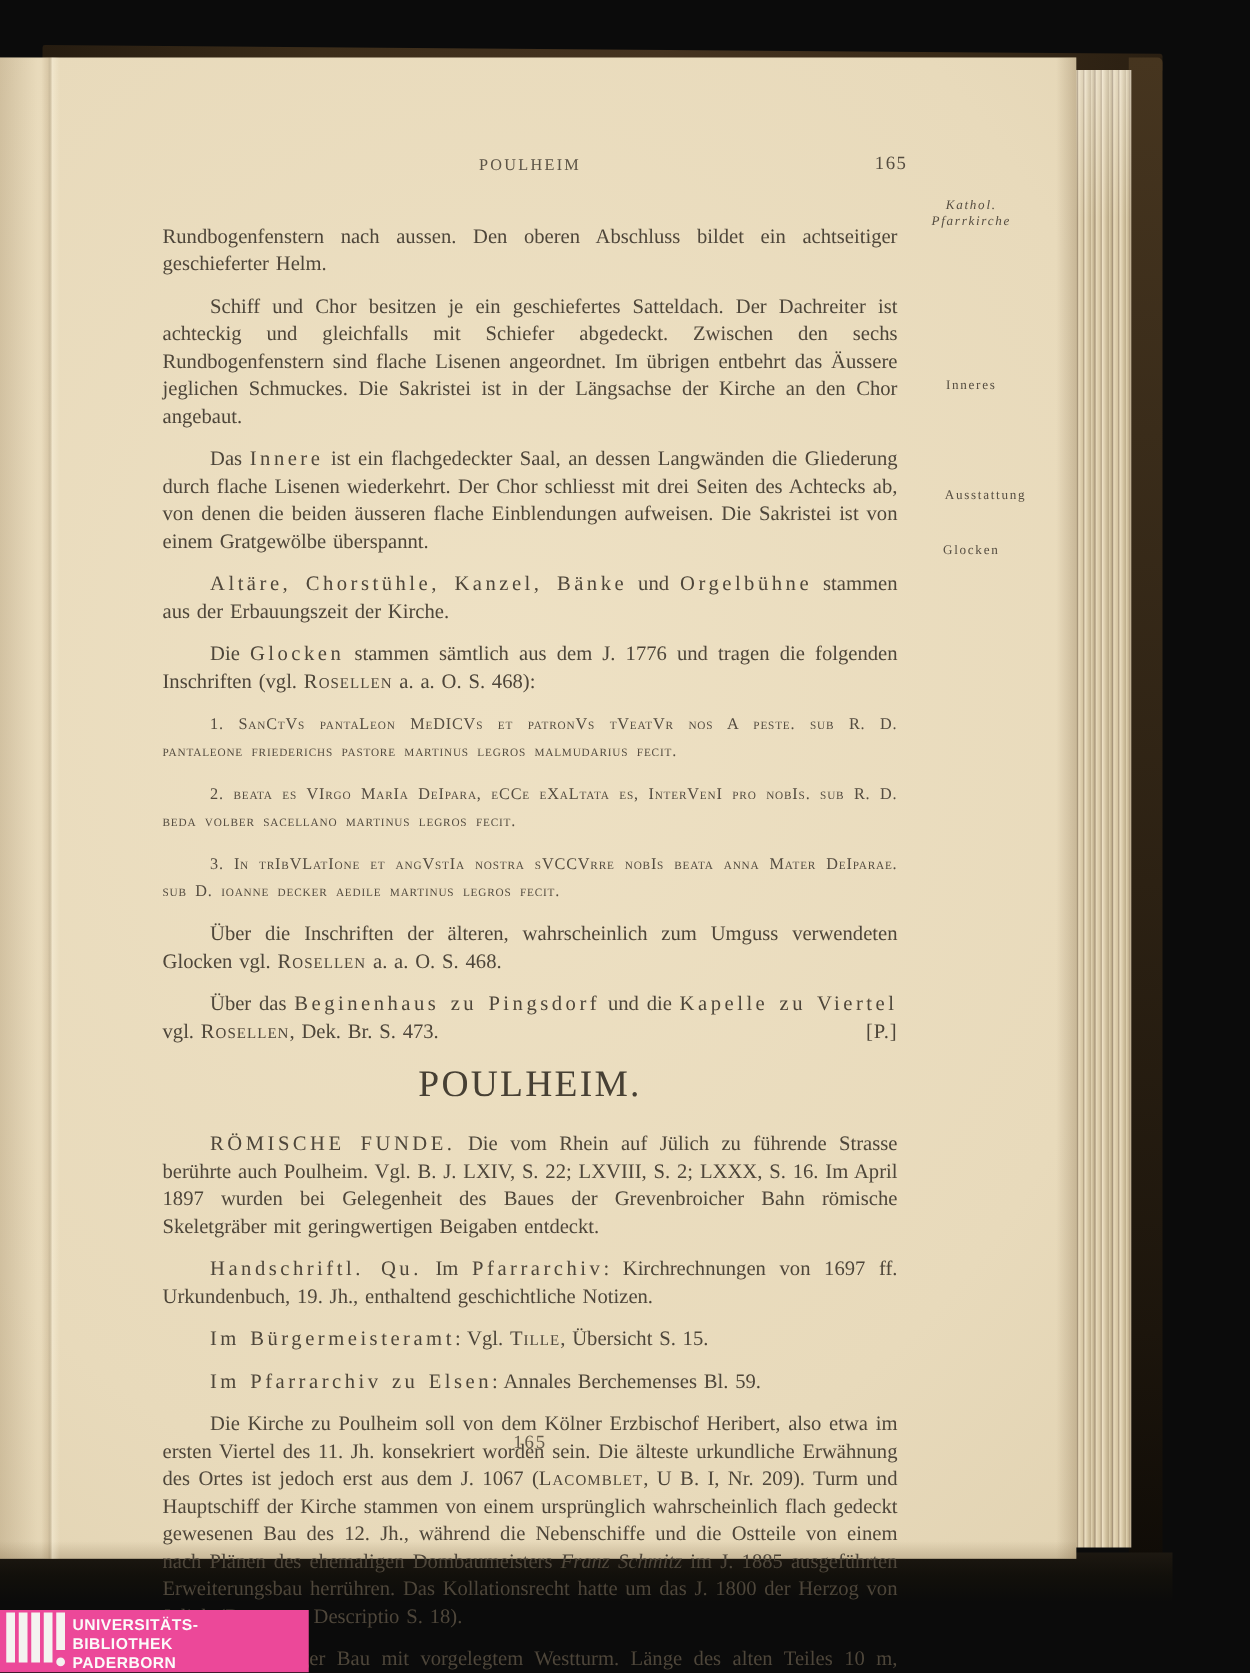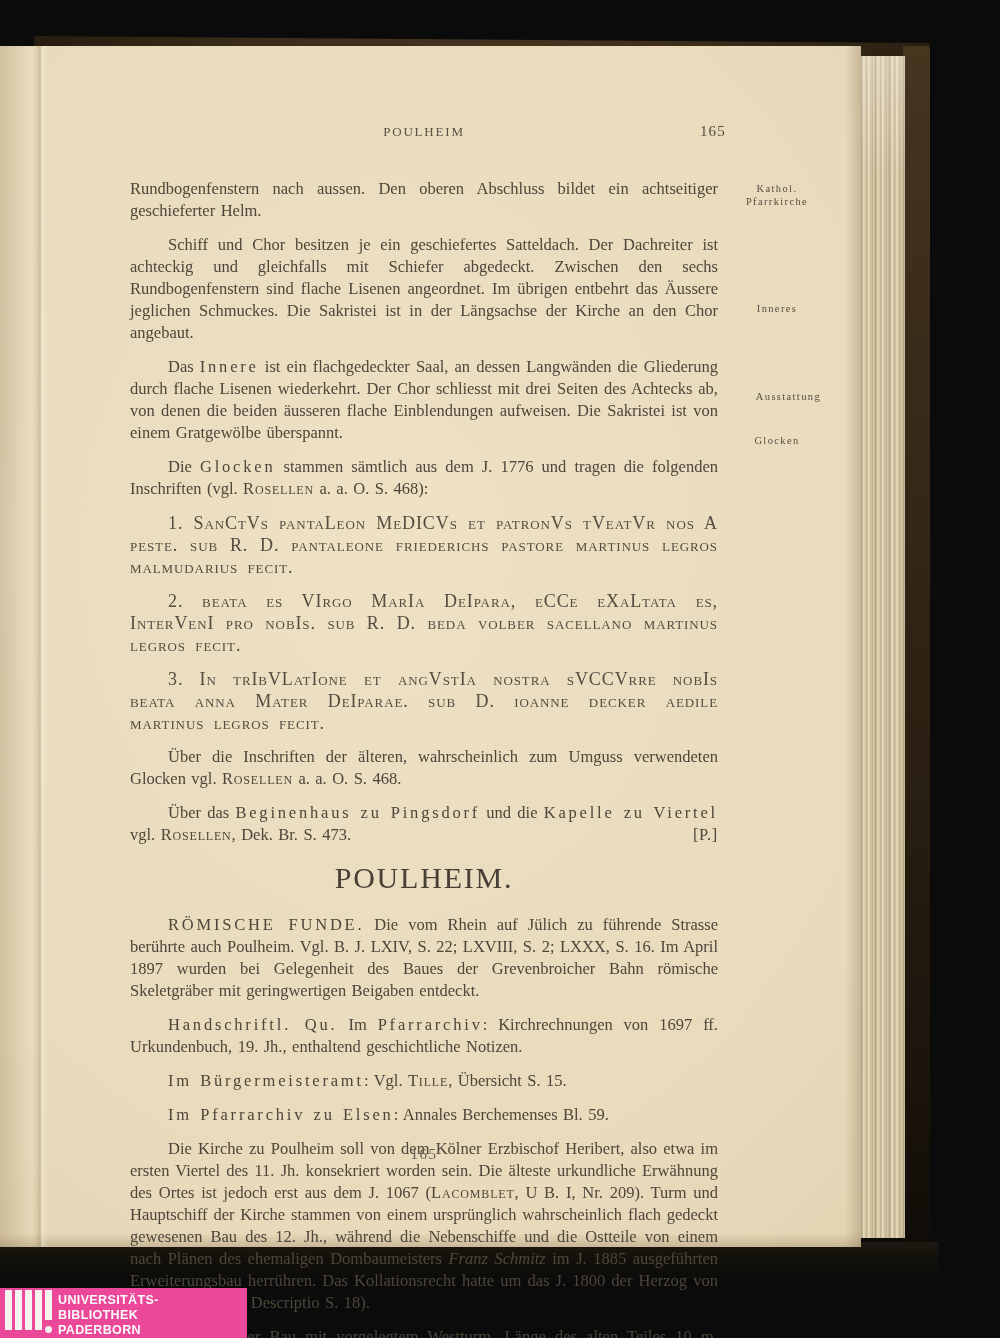--- a/index.html
+++ b/index.html
@@ -58,21 +58,21 @@
   }
   .body-col{
     position:absolute;left:118px;top:120px;width:612px;
     color:#4e463a;font-size:16.5px;line-height:22px;
   }
   p.para{
     margin:12px;text-align:justify;word-spacing:.08em;position:relative;
   }
   p.para.ind{text-indent:38px;}
   p.para.insc{
-    font-size:18px;font-variant:small-caps;letter-spacing:.05em;word-spacing:.22em;
+    font-size:13px;font-variant:small-caps;letter-spacing:.05em;word-spacing:.22em;
     color:#544c40;
   }
   .seg-plain{}
   .seg-sp{letter-spacing:.17em;}
   .seg-sc{font-variant:small-caps;letter-spacing:.05em;}
   .seg-it{font-style:italic;}
   .tail{position:absolute;right:0;bottom:0;letter-spacing:.04em;}
   .section-heading{
     text-align:center;text-indent:0;
     font-size:30px;letter-spacing:.06em;color:#474034;
@@ -122,40 +122,41 @@
   <div class="header-row">
     <span class="running-title">POULHEIM</span>
     <span class="page-num-top">165</span>
   </div>
 
   <div class="body-col" id="body-col">
     <div id="top-paragraphs">
         <p class="para"><span class="seg-plain">Rundbogenfenstern nach aussen.  Den oberen Abschluss bildet ein achtseitiger geschieferter Helm.</span></p>
         <p class="para ind"><span class="seg-plain">Schiff und Chor besitzen je ein geschiefertes Satteldach.  Der Dachreiter ist achteckig und gleichfalls mit Schiefer abgedeckt.  Zwischen den sechs Rundbogenfenstern sind flache Lisenen angeordnet.  Im übrigen entbehrt das Äussere jeglichen Schmuckes.  Die Sakristei ist in der Längsachse der Kirche an den Chor angebaut.</span></p>
         <p class="para ind"><span class="seg-plain">Das </span><span class="seg-sp">Innere</span><span class="seg-plain"> ist ein flachgedeckter Saal, an dessen Langwänden die Gliederung durch flache Lisenen wiederkehrt.  Der Chor schliesst mit drei Seiten des Achtecks ab, von denen die beiden äusseren flache Einblendungen aufweisen.  Die Sakristei ist von einem Gratgewölbe überspannt.</span></p>
+        <p class="para ind"><span class="seg-sp">Altäre, Chorstühle, Kanzel, Bänke</span><span class="seg-plain"> und </span><span class="seg-sp">Orgelbühne</span><span class="seg-plain"> stammen aus der Erbauungszeit der Kirche.</span></p>
         <p class="para ind"><span class="seg-plain">Die </span><span class="seg-sp">Glocken</span><span class="seg-plain"> stammen sämtlich aus dem J. 1776 und tragen die folgenden Inschriften (vgl. </span><span class="seg-sc">Rosellen</span><span class="seg-plain"> a. a. O. S. 468):</span></p>
         <p class="para ind insc"><span class="seg-plain">1. SanCtVs pantaLeon MeDICVs et patronVs tVeatVr nos A peste.  sub R. D. pantaleone friederichs pastore martinus legros malmudarius fecit.</span></p>
         <p class="para ind insc"><span class="seg-plain">2. beata es VIrgo MarIa DeIpara, eCCe eXaLtata es, InterVenI pro nobIs.  sub R. D. beda volber sacellano martinus legros fecit.</span></p>
         <p class="para ind insc"><span class="seg-plain">3. In trIbVLatIone et angVstIa nostra sVCCVrre nobIs beata anna Mater DeIparae.  sub D. ioanne decker aedile martinus legros fecit.</span></p>
         <p class="para ind"><span class="seg-plain">Über die Inschriften der älteren, wahrscheinlich zum Umguss verwendeten Glocken vgl. </span><span class="seg-sc">Rosellen</span><span class="seg-plain"> a. a. O. S. 468.</span></p>
         <p class="para ind"><span class="seg-plain">Über das </span><span class="seg-sp">Beginenhaus zu Pingsdorf</span><span class="seg-plain"> und die </span><span class="seg-sp">Kapelle zu Viertel</span><span class="seg-plain"> vgl. </span><span class="seg-sc">Rosellen</span><span class="seg-plain">, Dek. Br. S. 473.</span><span class="tail">[P.]</span></p>
       </div>
     <div class="section-heading">POULHEIM.</div>
     <div id="bottom-paragraphs">
         <p class="para ind"><span class="seg-sp">RÖMISCHE FUNDE.</span><span class="seg-plain">  Die vom Rhein auf Jülich zu führende Strasse berührte auch Poulheim.  Vgl. B. J. LXIV, S. 22; LXVIII, S. 2; LXXX, S. 16.  Im April 1897 wurden bei Gelegenheit des Baues der Grevenbroicher Bahn römische Skeletgräber mit geringwertigen Beigaben entdeckt.</span></p>
         <p class="para ind"><span class="seg-sp">Handschriftl. Qu.</span><span class="seg-plain">  Im </span><span class="seg-sp">Pfarrarchiv</span><span class="seg-plain">:  Kirchrechnungen von 1697 ff.  Urkundenbuch, 19. Jh., enthaltend geschichtliche Notizen.</span></p>
         <p class="para ind"><span class="seg-sp">Im Bürgermeisteramt</span><span class="seg-plain">: Vgl. </span><span class="seg-sc">Tille</span><span class="seg-plain">, Übersicht S. 15.</span></p>
         <p class="para ind"><span class="seg-sp">Im Pfarrarchiv zu Elsen</span><span class="seg-plain">:  Annales Berchemenses Bl. 59.</span></p>
         <p class="para ind"><span class="seg-plain">Die Kirche zu Poulheim soll von dem Kölner Erzbischof Heribert, also etwa im ersten Viertel des 11. Jh. konsekriert worden sein.  Die älteste urkundliche Erwähnung des Ortes ist jedoch erst aus dem J. 1067 (</span><span class="seg-sc">Lacomblet</span><span class="seg-plain">, U B. I, Nr. 209).  Turm und Hauptschiff der Kirche stammen von einem ursprünglich wahrscheinlich flach gedeckt gewesenen Bau des 12. Jh., während die Nebenschiffe und die Ostteile von einem nach Plänen des ehemaligen Dombaumeisters </span><span class="seg-it">Franz Schmitz</span><span class="seg-plain"> im J. 1885 ausgeführten Erweiterungsbau herrühren.  Das Kollationsrecht hatte um das J. 1800 der Herzog von Jülich (</span><span class="seg-sc">Dumont</span><span class="seg-plain">, Descriptio S. 18).</span></p>
         <p class="para ind"><span class="seg-plain">Dreischiffiger Bau mit vorgelegtem Westturm.  Länge des alten Teiles 10 m, Breite 5,75 m.</span></p>
       </div>
   </div>
 
   <div class="notes-layer" id="notes-layer">
-      <div class="margin-note" style="top: 136px;">Kathol.
+      <div class="margin-note" style="top: 112px; font-style: italic;">Kathol.
 Pfarrkirche</div>
       <div class="margin-note" style="top: 256px;">Inneres</div>
       <div class="margin-note" style="top: 344px; text-align: right;">Ausstattung</div>
       <div class="margin-note" style="top: 388px;">Glocken</div>
     </div>
 
   <div class="footer-num">165</div>
 </div>
 
 <div class="stamp">

